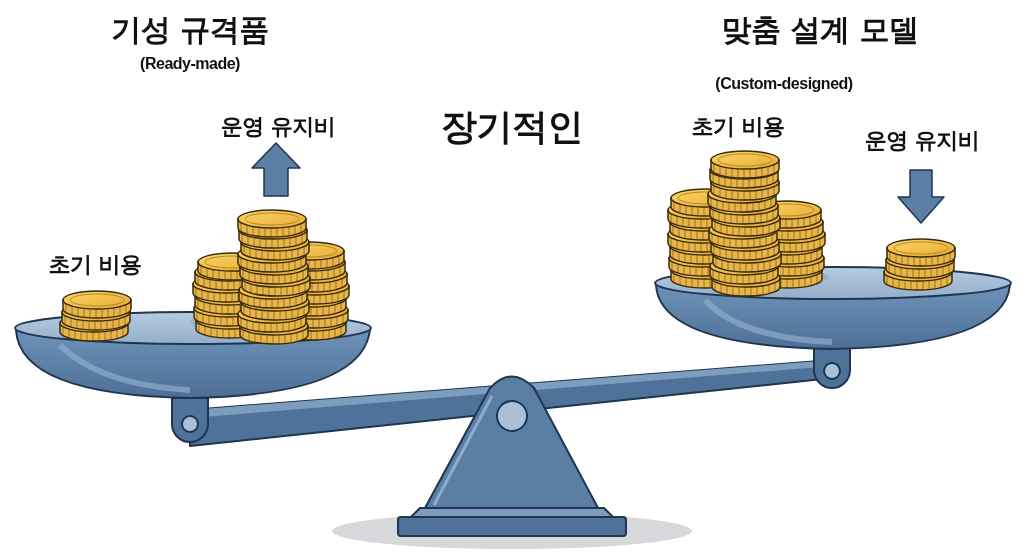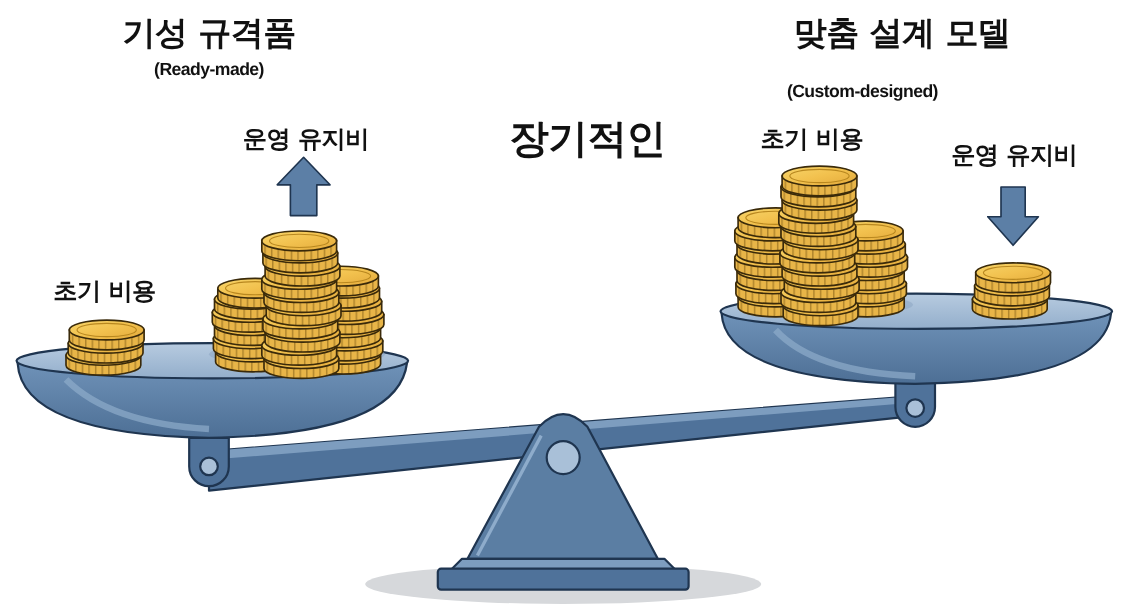--- a/index.html
+++ b/index.html
@@ -164,21 +164,21 @@
       <path d="M 910 170 L 932 170 L 932 197 L 944 197 L 921 223 L 898 197 L 910 197 Z" fill="#5c7fa6" stroke="#1f3550" stroke-width="1.5" stroke-linejoin="round"></path>
     </g>
   </svg>
 
   <div class="label title-main" style="left:190px; top:10px;">기성 규격품</div>
   <div class="label title-sub" style="left:190px; top:55px;">(Ready-made)</div>
 
   <div class="label title-main" style="left:820px; top:10px;text-align:center;">맞춤 설계 모델</div>
   <div class="label title-sub" style="left:784px; top:55px;margin-top:20px;">(Custom-designed)</div>
 
-  <div class="label center-title" style="left:512px; top:100px;margin-left:22px;">
+  <div class="label center-title" style="left:512px; top:100px;">
     <div>장기적인</div>
   </div>
 
   <div class="label item-label" style="left:95px; top:250px;">초기 비용</div>
   <div class="label item-label" style="left:278px; top:112px;">운영 유지비</div>
 
   <div class="label item-label" style="left:738px; top:112px;">초기 비용</div>
   <div class="label item-label" style="left:922px; top:126px;">운영 유지비</div>
 </div>
 

